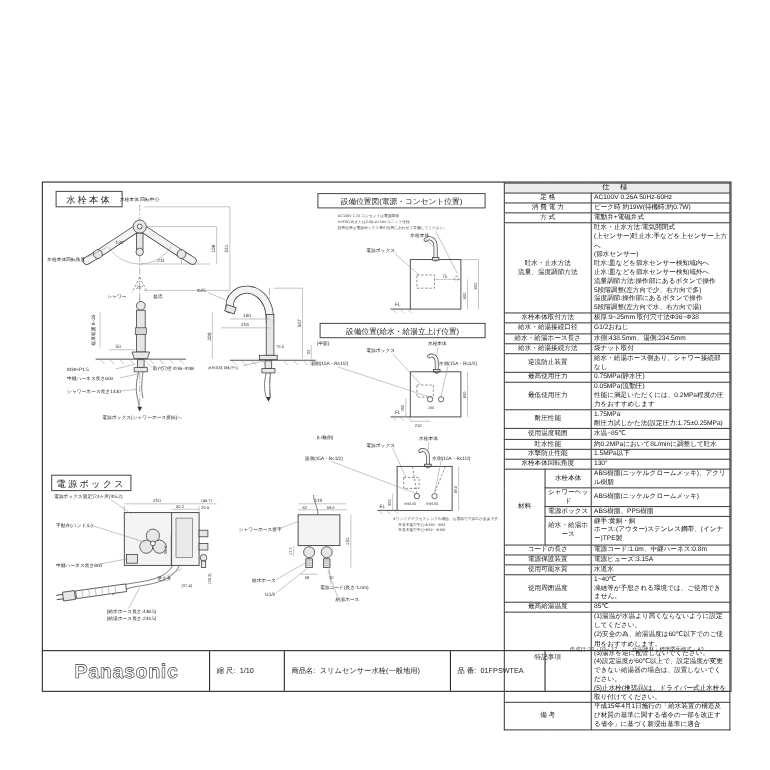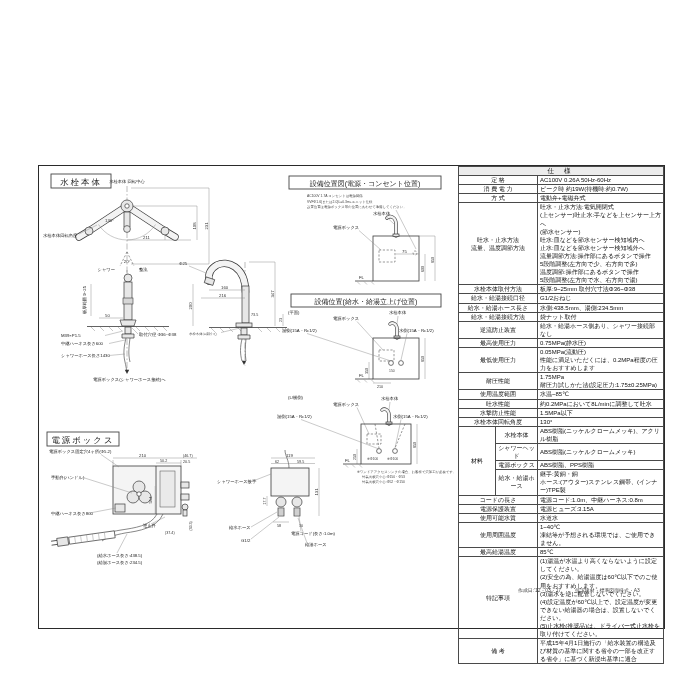--- a/index.html
+++ b/index.html
@@ -490,18 +490,38 @@
 (5)止水栓(推奨品)は、ドライバー式止水栓を取り付けてください。</td>
         </tr>
     <tr>
           <td colspan="2" class="lbl">備  考</td>
           <td class="val pl">平成15年4月1日施行の「給水装置の構造及び材質の基準に関する省令の一部を改正する省令」に基づく新浸出基準に適合</td>
         </tr>
   </tbody>
     </table>
 
   
+  <div class="tblock">
+    <div class="tb-cell" style="width:152px;justify-content:center;">
+      <svg width="130" height="30" viewBox="0 0 130 30">
+        <text x="65" y="21" text-anchor="middle" font-size="18" font-weight="bold" fill="none" stroke="#333" stroke-width="0.55" letter-spacing="0.5">Panasonic</text>
+      </svg>
+    </div>
+    <div class="tb-cell" style="width:68px;">
+      <span>縮 尺:</span>
+      <span>1/10</span>
+    </div>
+    <div class="tb-cell" style="width:151px;">
+      <span>商品名:</span>
+      <span>スリムセンサー水栓(一般地用)</span>
+    </div>
+    <div class="tb-cell" style="width:86px;">
+      <span>品 番:</span>
+      <span>01FPSWTEA</span>
+    </div>
+    <div class="tb-cell" style="flex:1;"></div>
+  </div>
 </div>
 
 <div class="footer">
   <span>作成日:'12・03・17</span>
   <span>住設建材・標準図面様式・A3</span>
 </div>
 
 </body></html>

